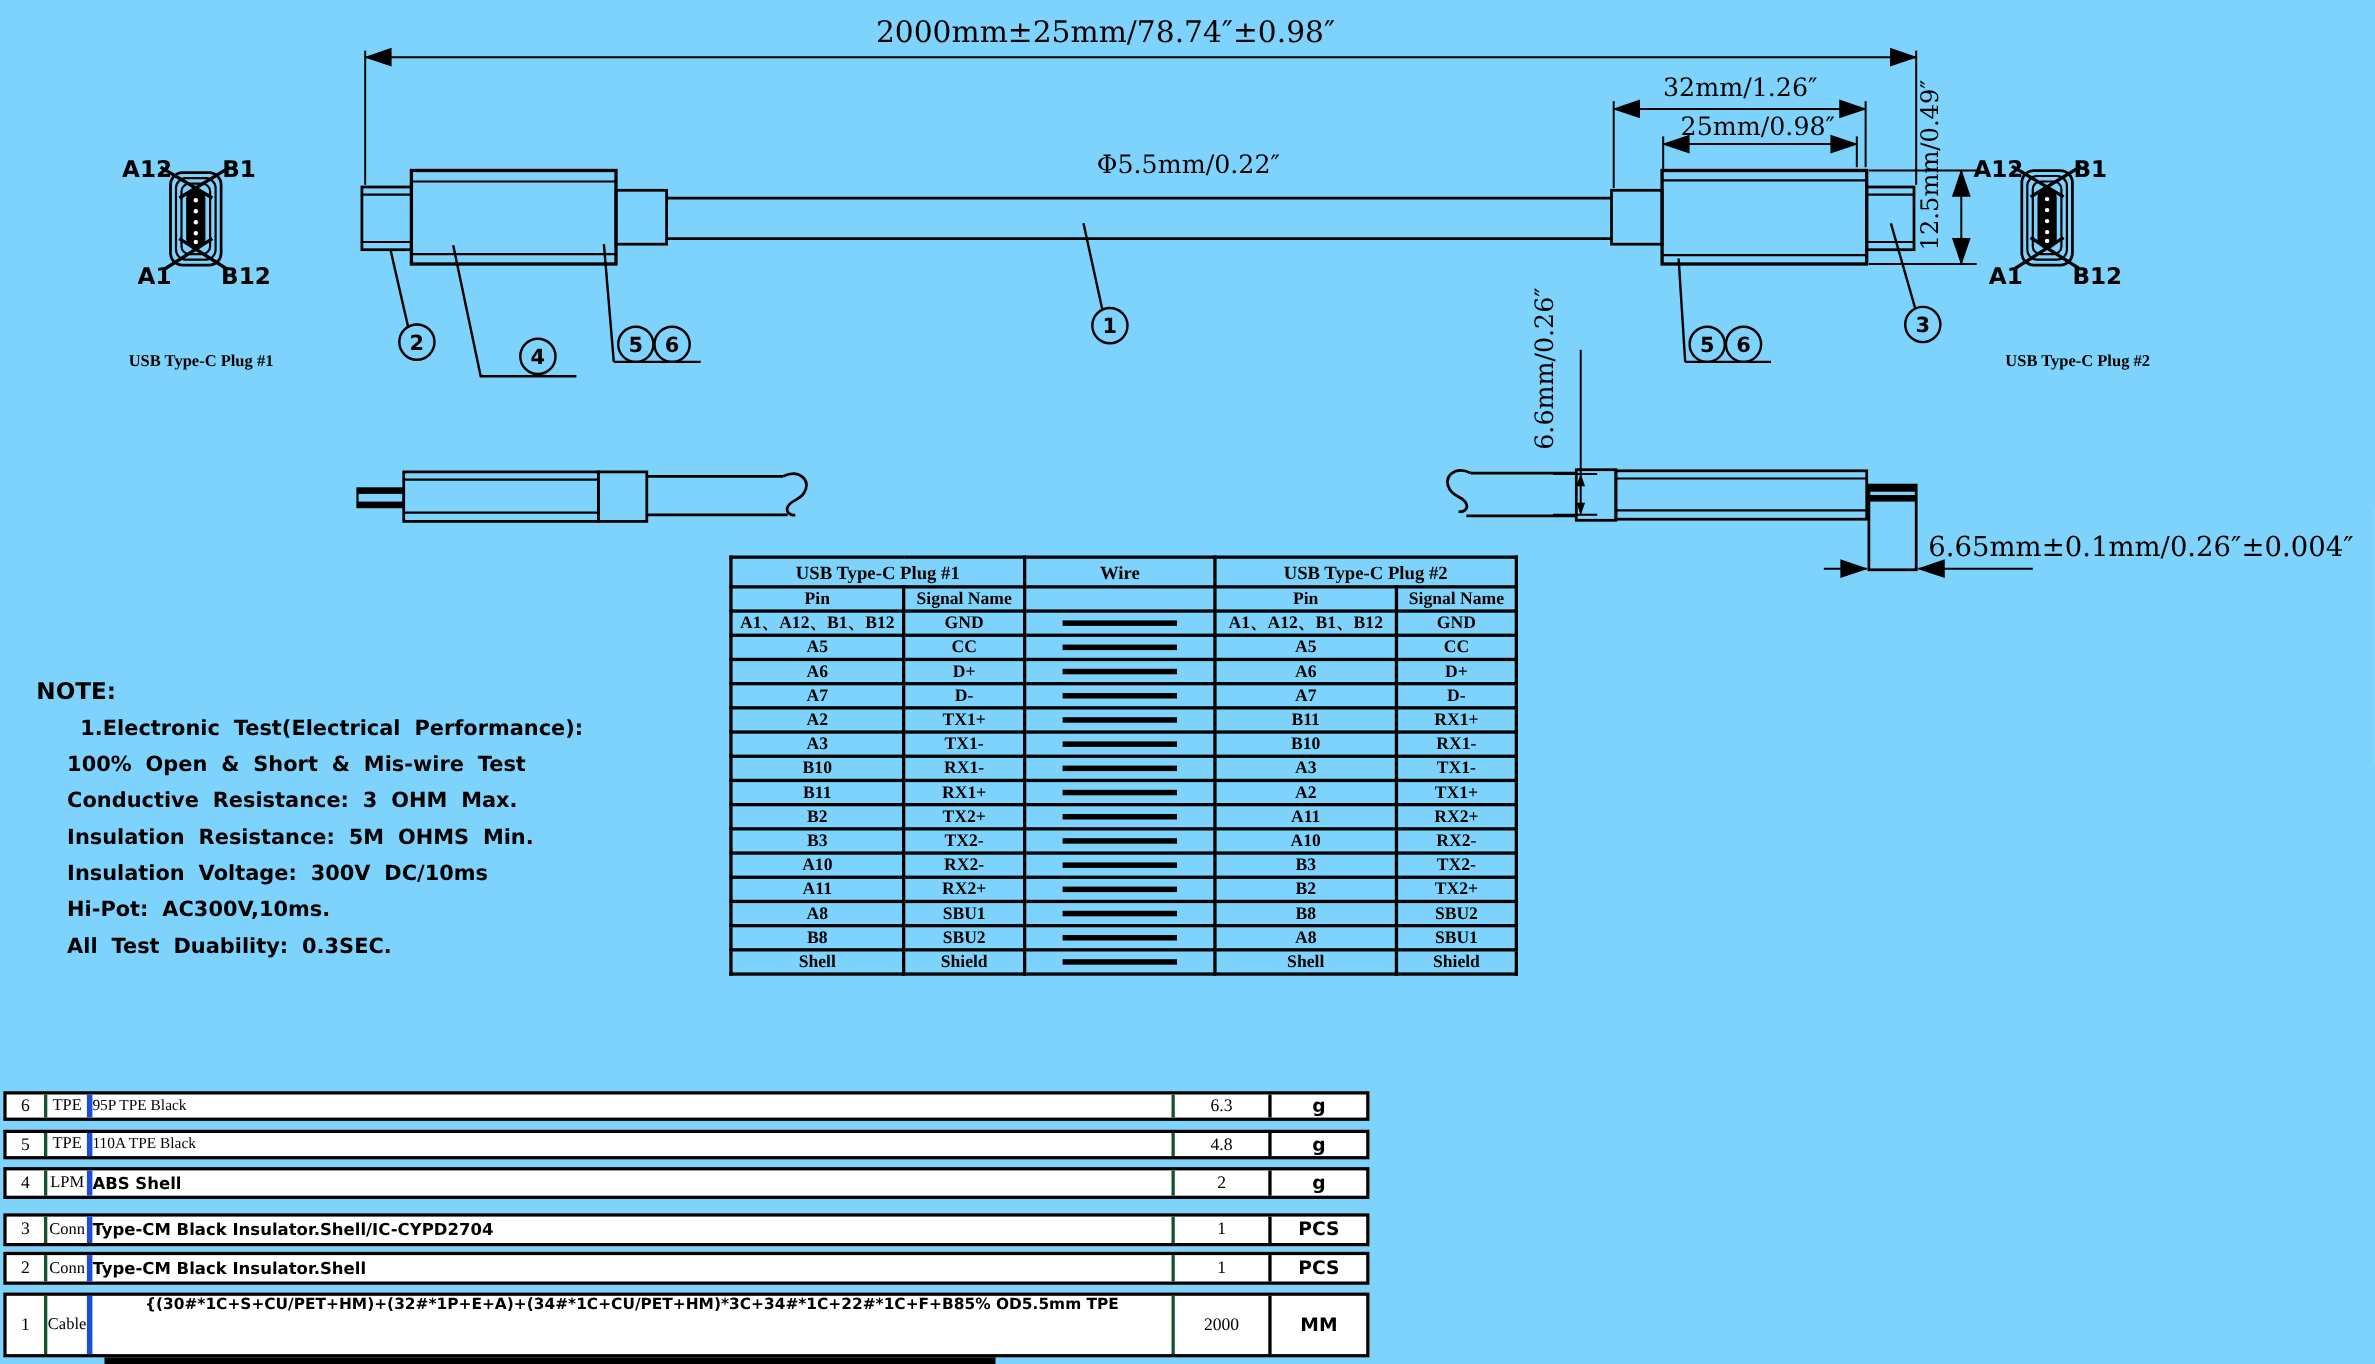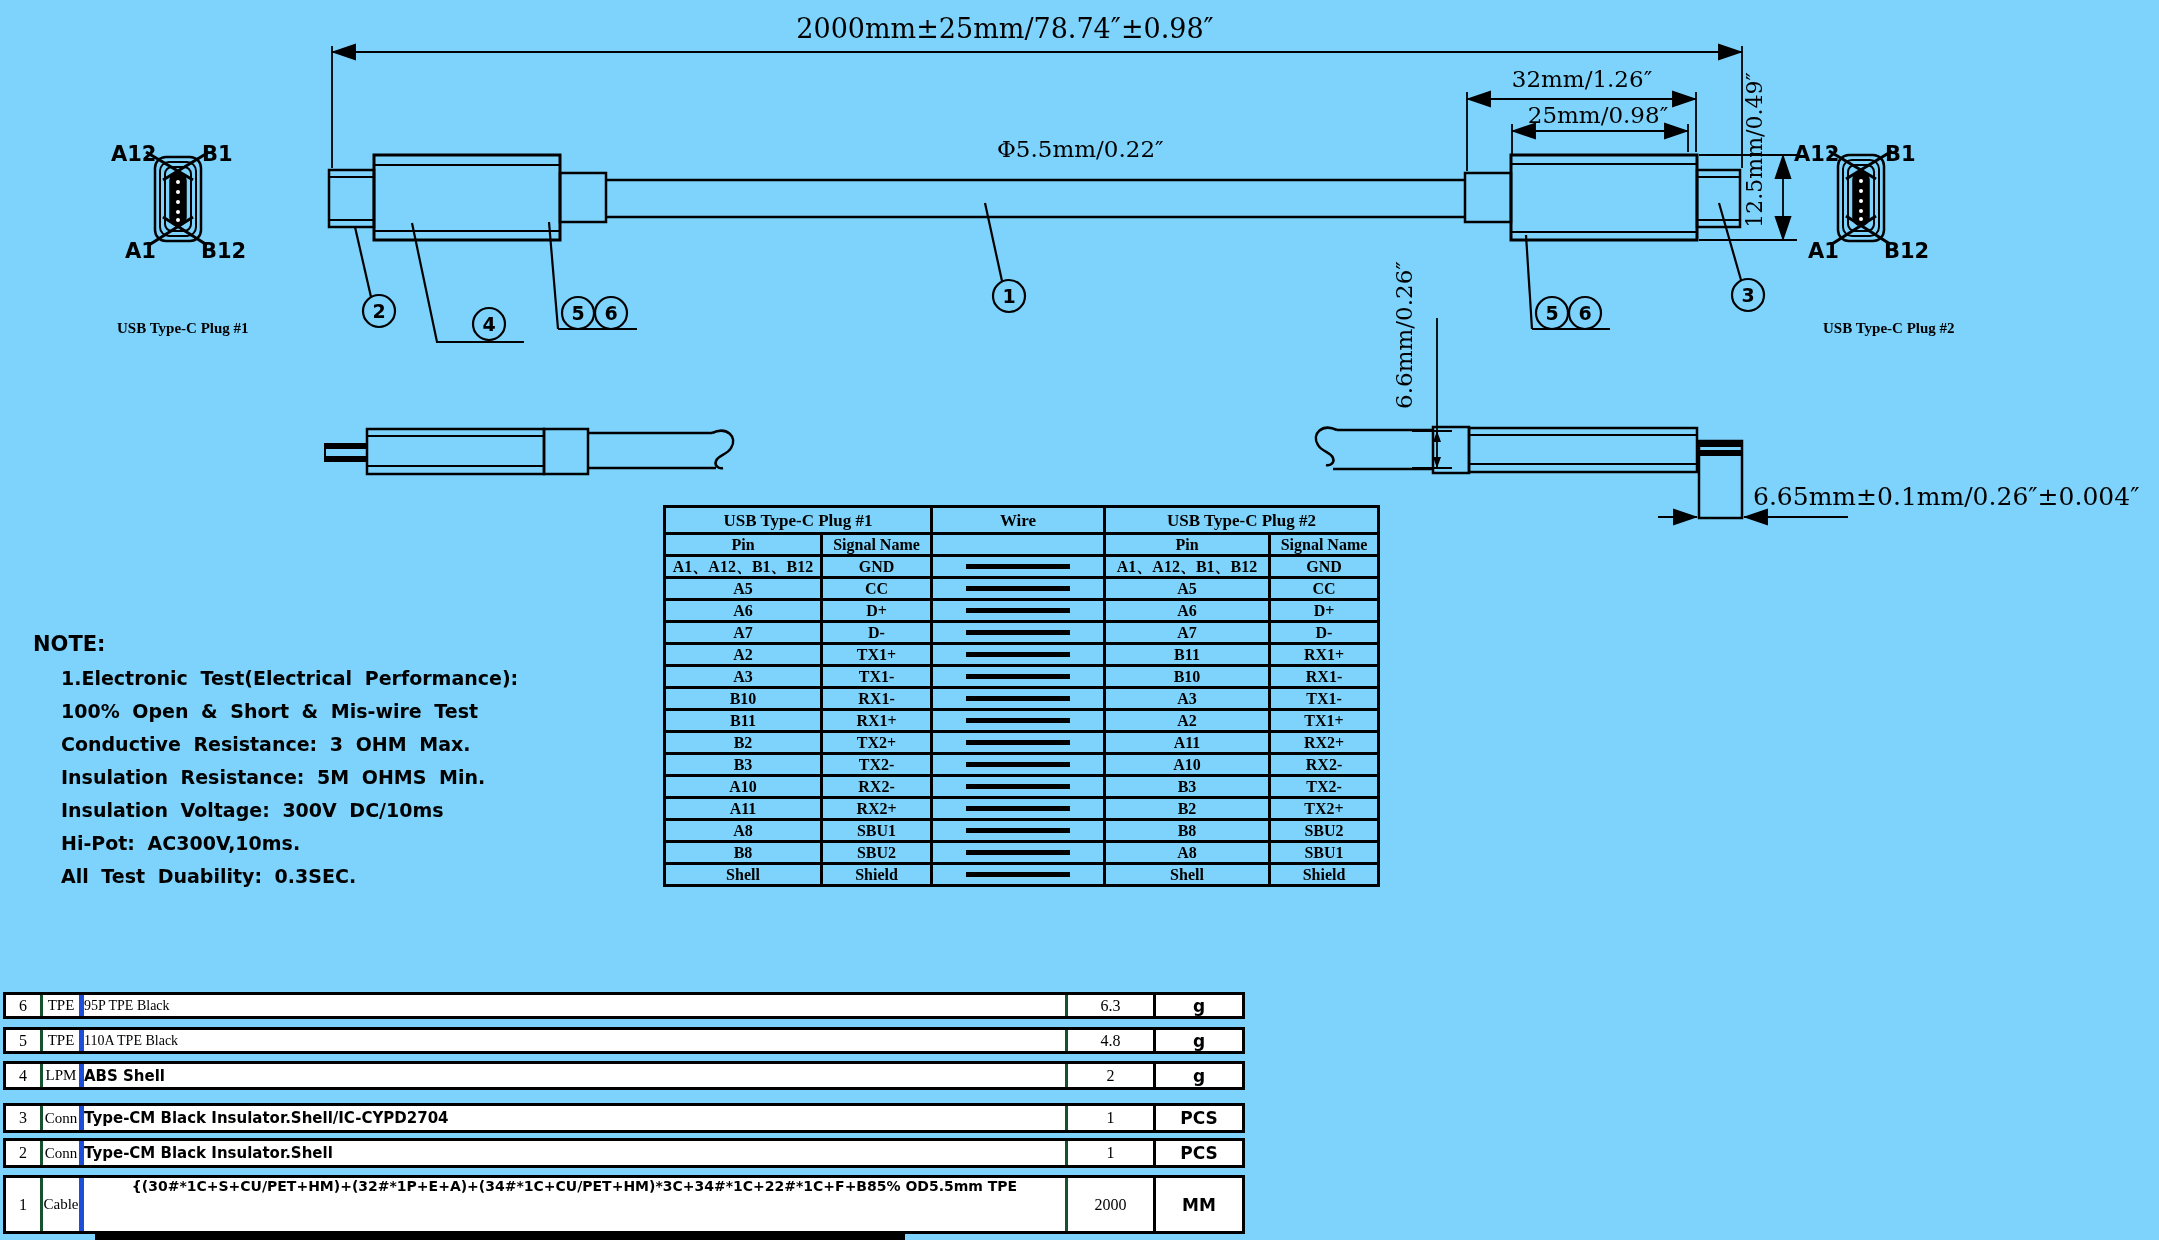--- a/index.html
+++ b/index.html
@@ -6,24 +6,24 @@
   #canvas{position:relative;width:2159px;height:1240px;background:#7dd3fc;overflow:hidden;
           font-family:"DejaVu Sans",sans-serif;color:#000;}
   svg text{fill:#000;stroke:none;}
   .dim  {font:23px "DejaVu Serif",serif;}
   .dimL {font:27px "DejaVu Serif",serif;}
   .lbl  {font:bold 21px "DejaVu Sans",sans-serif;}
   .cap  {font:bold 15px "Liberation Serif",serif;}
   .cnum {font:bold 19px "DejaVu Sans",sans-serif;}
 
   
-  #note{position:absolute;left:33px;top:632px;width:470px;}
+  #note{position:absolute;left:33px;top:616px;width:470px;}
   #note .nh{font:bold 21px "DejaVu Sans",sans-serif;}
   #note .nl{font:bold 19px "DejaVu Sans",sans-serif;line-height:33px;word-spacing:6px;white-space:nowrap;}
-  #note .nl.first{margin-left:28px;margin-top:6px;}
+  #note .nl.first{margin-left:40px;margin-top:6px;}
   #note .nl.rest{margin-left:28px;}
 
   
   #pintable{position:absolute;left:663px;top:505px;border-collapse:collapse;table-layout:fixed;width:714px;}
   #pintable td,#pintable th{border:3px solid #000;padding:0;text-align:center;vertical-align:middle;
      font:bold 16px "Liberation Serif",serif;line-height:19px;height:19px;overflow:hidden;white-space:nowrap;}
   #pintable tr.h1 th{height:24px;font-size:17px;}
   #pintable tr.h2 th{height:17px;}
   .wireline{width:104px;height:5px;background:#000;margin:0 auto;}
 

